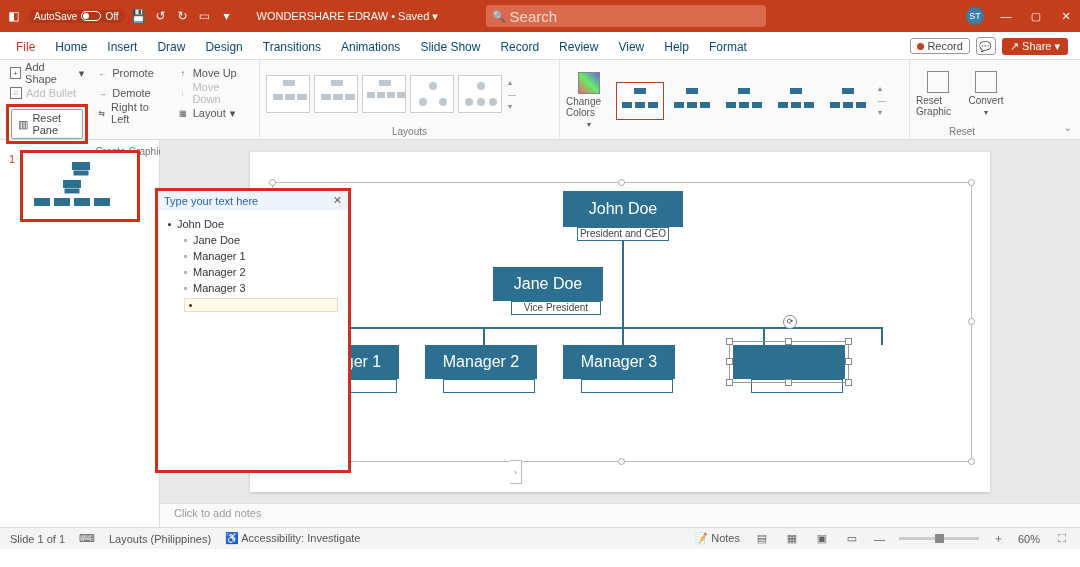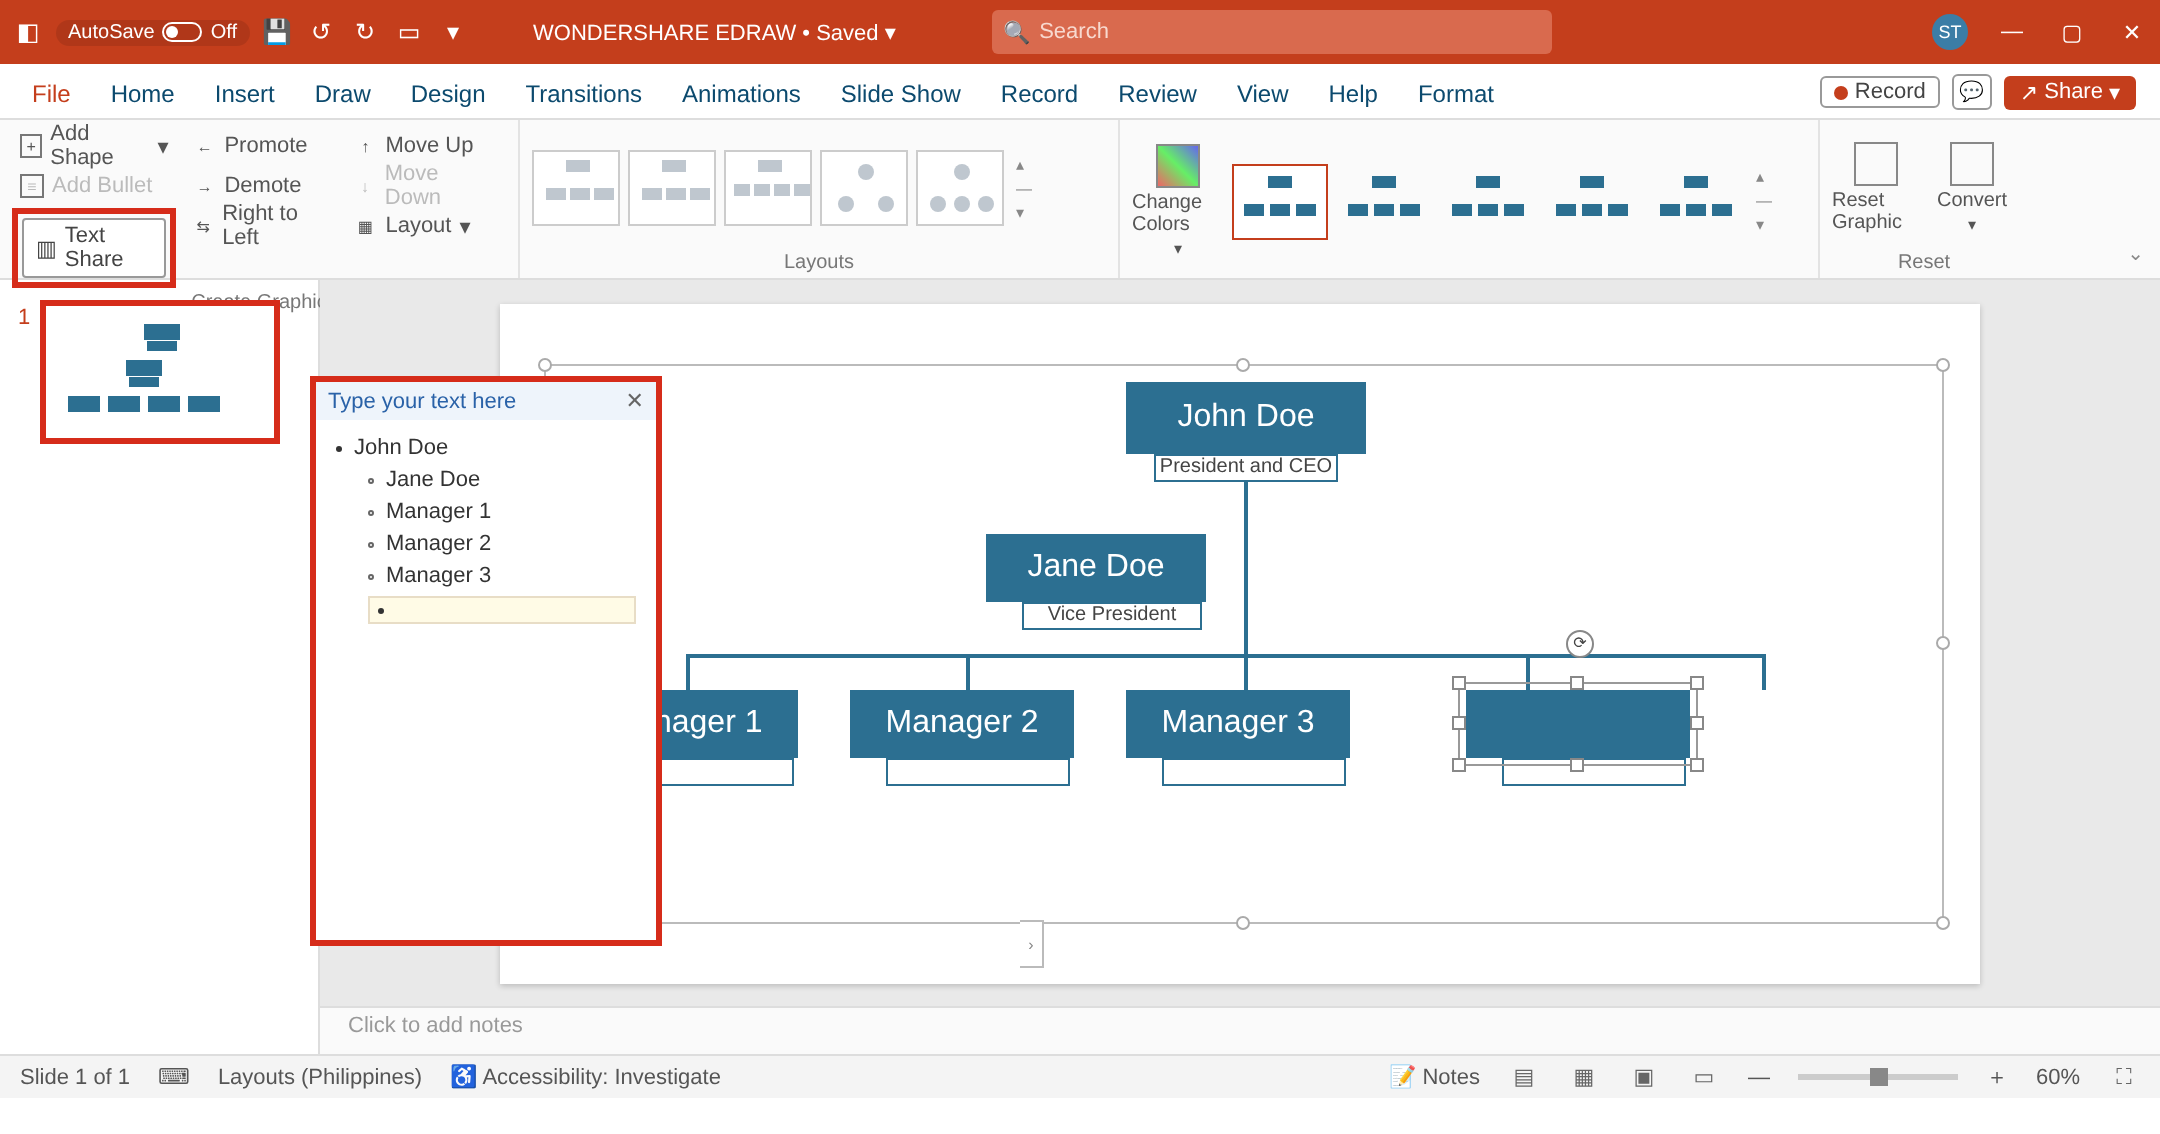--- a/index.html
+++ b/index.html
@@ -5,23 +5,23 @@
   * { box-sizing: border-box; margin: 0; padding: 0; font-family: "Segoe UI", sans-serif; }
   body { width: 1080px; height: 567px; background: #fff; overflow: hidden; font-size: 12px; color: #444; }
 
   
   .titlebar { height: 32px; background: #c43e1c; display: flex; align-items: center; color: #fff; font-size: 11px; padding: 0 6px; gap: 8px; }
   .titlebar .left { display: flex; align-items: center; gap: 6px; }
   .titlebar .autosave-pill { display: flex; align-items: center; gap: 4px; background: rgba(0,0,0,.1); border-radius: 10px; padding: 1px 6px; font-size: 10px; }
   .titlebar .toggle { width: 20px; height: 10px; border: 1px solid #fff; border-radius: 5px; position: relative; }
   .titlebar .toggle::after { content:""; position:absolute; width:6px; height:6px; background:#fff; border-radius:50%; top:1px; left:1px; }
   .titlebar .icon-btn { width: 16px; height: 16px; display: flex; align-items: center; justify-content: center; font-size: 12px; color: #fff; }
-  .titlebar .filename { margin-left: 26px; font-size: 11px; }
+  .titlebar .filename { margin-left: 16px; font-size: 11px; }
   .titlebar .search { flex: 0 0 280px; height: 22px; background: #d96a4e; border-radius: 3px; display:flex; align-items:center; padding: 0 6px; gap: 4px; margin-left: 40px; }
-  .titlebar input { background: transparent; border:none; color:#fff; font-size:11px; outline:none; width: 100%; }
+  .titlebar input { background: transparent; border:none; color:#fff; font-size:15px; outline:none; width: 100%; }
   .titlebar input::placeholder { color: #f8d9cf; }
   .titlebar .right { margin-left:auto; display:flex; align-items:center; gap:14px; }
   .avatar { width: 18px; height: 18px; border-radius: 50%; background: #3b7da6; display:flex; align-items:center; justify-content:center; font-size:9px; color:#fff; }
   .winbtn { width:16px; color:#fff; text-align:center; }
 
   
   .tabbar { height: 28px; display:flex; align-items:flex-end; padding: 0 6px; gap: 0; border-bottom: 1px solid #ddd; background:#fff; }
   .tab { padding: 5px 10px; font-size: 12px; color:#0c4a6e; cursor:pointer; }
   .tab.file { color:#c43e1c; font-weight:400; }
   .tab.active { color:#c43e1c; border-bottom: 2px solid #c43e1c; }
@@ -75,21 +75,21 @@
   .org { position:relative; width:100%; height:100%; }
   .node { position:absolute; background:#2c6f91; color:#fff; display:flex; align-items:center; justify-content:center; font-size:16px; }
   .subnode { position:absolute; background:#fff; border:1px solid #2c6f91; color:#444; font-size:10px; display:flex; align-items:center; justify-content:center; }
   .line { position:absolute; background:#2c6f91; }
 
   .sel-box { position:absolute; border:1px solid #999; }
   .sel-handle { width:7px; height:7px; background:#fff; border:1px solid #888; position:absolute; }
   .rot-handle { position:absolute; width:14px; height:14px; border:1px solid #888; border-radius:50%; background:#fff; display:flex; align-items:center; justify-content:center; font-size:8px; }
 
   
-  .textpane { position:absolute; left:155px; top:188px; width:176px; height:285px; background:#fff; border:3px solid #d62c1a; z-index:10; display:flex; flex-direction:column; }
+  .textpane { position:absolute; left:155px; top:188px; width:196px; height:285px; background:#fff; border:3px solid #d62c1a; z-index:10; display:flex; flex-direction:column; }
   .textpane .hdr { background:#eef4fb; color:#2a62a8; font-size:11px; padding:3px 6px; display:flex; align-items:center; }
   .textpane .hdr .x { margin-left:auto; color:#666; font-size:11px; }
   .textpane .list { flex:1; padding:6px 10px; font-size:11px; color:#333; }
   .textpane .item { display:flex; align-items:center; gap:6px; padding:2px 0; }
   .textpane .item.indent { padding-left:16px; }
   .textpane .item .b { width:3px; height:3px; background:#333; border-radius:50%; }
   .textpane .item .b.o { width:3px; height:3px; border:1px solid #666; background:transparent; }
   .textpane .active-line { background:#fffbe6; border:1px solid #e8ddc6; height:14px; margin-left:16px; margin-top:2px; display:flex; align-items:center; }
   .textpane .active-line .b { width:3px; height:3px; background:#333; border-radius:50%; margin-left:4px; }
   .textpane .ftr { border-top:1px solid #ccc; font-size:10px; color:#666; padding:3px 6px; }
@@ -165,21 +165,21 @@
     <div class="body">
       <div class="stack" style="width:86px">
         <div class="cmd"><span class="ico">+</span><span>Add Shape</span> ▾</div>
         <div class="cmd disabled">
             <span class="ico">≡</span>
             <span>Add Bullet</span>
           </div>
         <div class="textpane-wrap">
           <div class="textpane-btn">
               <span class="ico plain">▥</span>
-              <span>Text Share</span>
+              <span>Reset Pane</span>
             </div>
         </div>
       </div>
       <div class="stack" style="width:80px">
         <div class="cmd">
             <span class="ico plain">←</span>
             <span>Promote</span>
           </div>
         <div class="cmd">
             <span class="ico plain">→</span>

